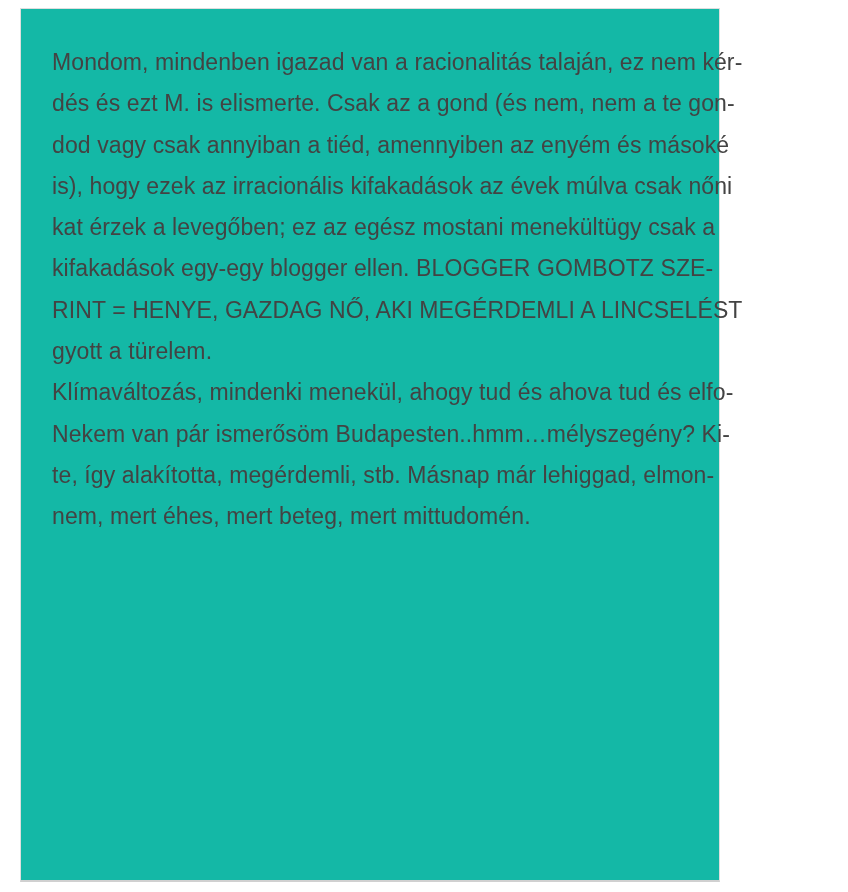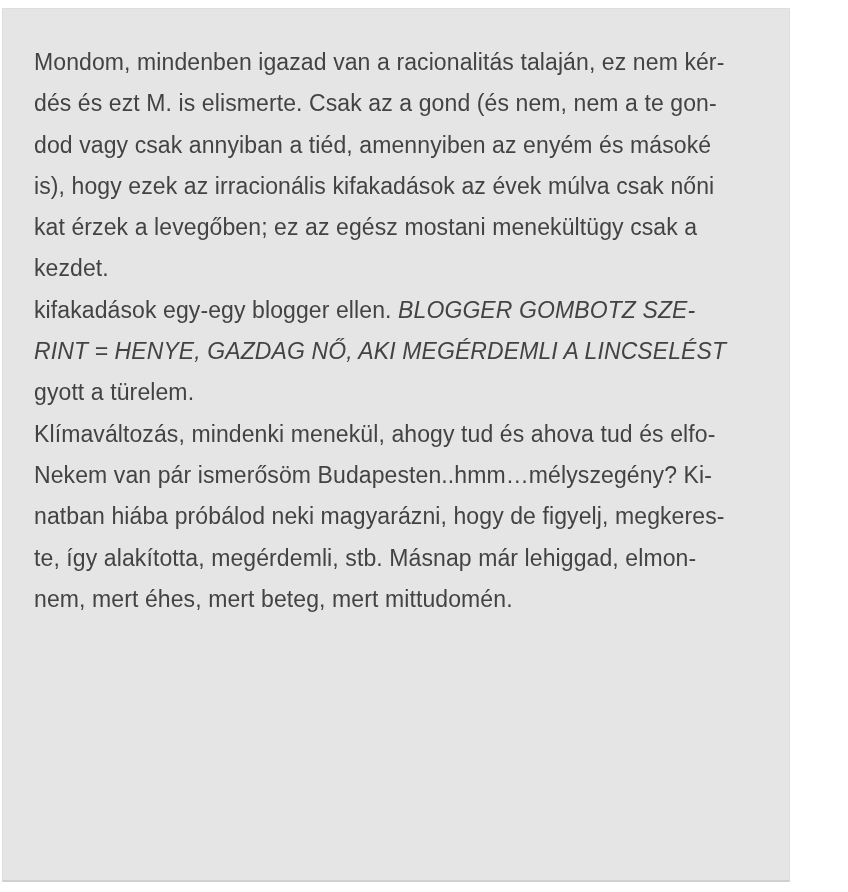--- a/index.html
+++ b/index.html
@@ -9,56 +9,53 @@
   }
   body {
     width: 848px;
     height: 892px;
     position: relative;
     font-family: "Liberation Sans", "DejaVu Sans", sans-serif;
     overflow: hidden;
   }
   .card {
     position: absolute;
-    left: 2px;
+    left: 20px;
     top: 8px;
-    width: 788px;
+    width: 700px;
     height: 874px;
     box-sizing: border-box;
-    background: #e5e5e5;
+    background: #14b8a6;
     border: 1.5px solid #dedede;
     border-bottom: 2.5px solid #d0d0d0;
   }
   .text-block {
     padding: 33px 28px 0 31px;
     font-size: 23px;
     line-height: 41.3px;
     color: #434343;
     letter-spacing: 0.1px;
   }
   .line {
     white-space: pre;
   }
   .seg.italic {
-    font-style: italic;
   }
 </style>
 </head>
 <body style="background: rgb(255, 255, 255);">
 
 <div class="card" id="text-card" style="border-color: rgb(222, 222, 222) rgb(222, 222, 222) rgb(208, 208, 208);">
   <div class="text-block" id="text-block" style="color: rgb(67, 67, 67);">
       <div class="line"><span class="seg">Mondom, mindenben igazad van a racionalitás talaján, ez nem kér-</span></div>
       <div class="line"><span class="seg">dés és ezt M. is elismerte. Csak az a gond (és nem, nem a te gon-</span></div>
       <div class="line"><span class="seg">dod vagy csak annyiban a tiéd, amennyiben az enyém és másoké</span></div>
       <div class="line"><span class="seg">is), hogy ezek az irracionális kifakadások az évek múlva csak nőni</span></div>
       <div class="line"><span class="seg">kat érzek a levegőben; ez az egész mostani menekültügy csak a</span></div>
-      <div class="line"><span class="seg">kezdet.</span></div>
       <div class="line"><span class="seg">kifakadások egy-egy blogger ellen. </span><span class="seg italic">BLOGGER GOMBOTZ SZE-</span></div>
       <div class="line"><span class="seg italic">RINT = HENYE, GAZDAG NŐ, AKI MEGÉRDEMLI A LINCSELÉST</span></div>
       <div class="line"><span class="seg">gyott a türelem.</span></div>
       <div class="line"><span class="seg">Klímaváltozás, mindenki menekül, ahogy tud és ahova tud és elfo-</span></div>
       <div class="line"><span class="seg">Nekem van pár ismerősöm Budapesten..hmm…mélyszegény? Ki-</span></div>
-      <div class="line"><span class="seg">natban hiába próbálod neki magyarázni, hogy de figyelj, megkeres-</span></div>
       <div class="line"><span class="seg">te, így alakította, megérdemli, stb. Másnap már lehiggad, elmon-</span></div>
       <div class="line"><span class="seg">nem, mert éhes, mert beteg, mert mittudomén.</span></div>
     </div>
 </div>
 
 </body></html>

